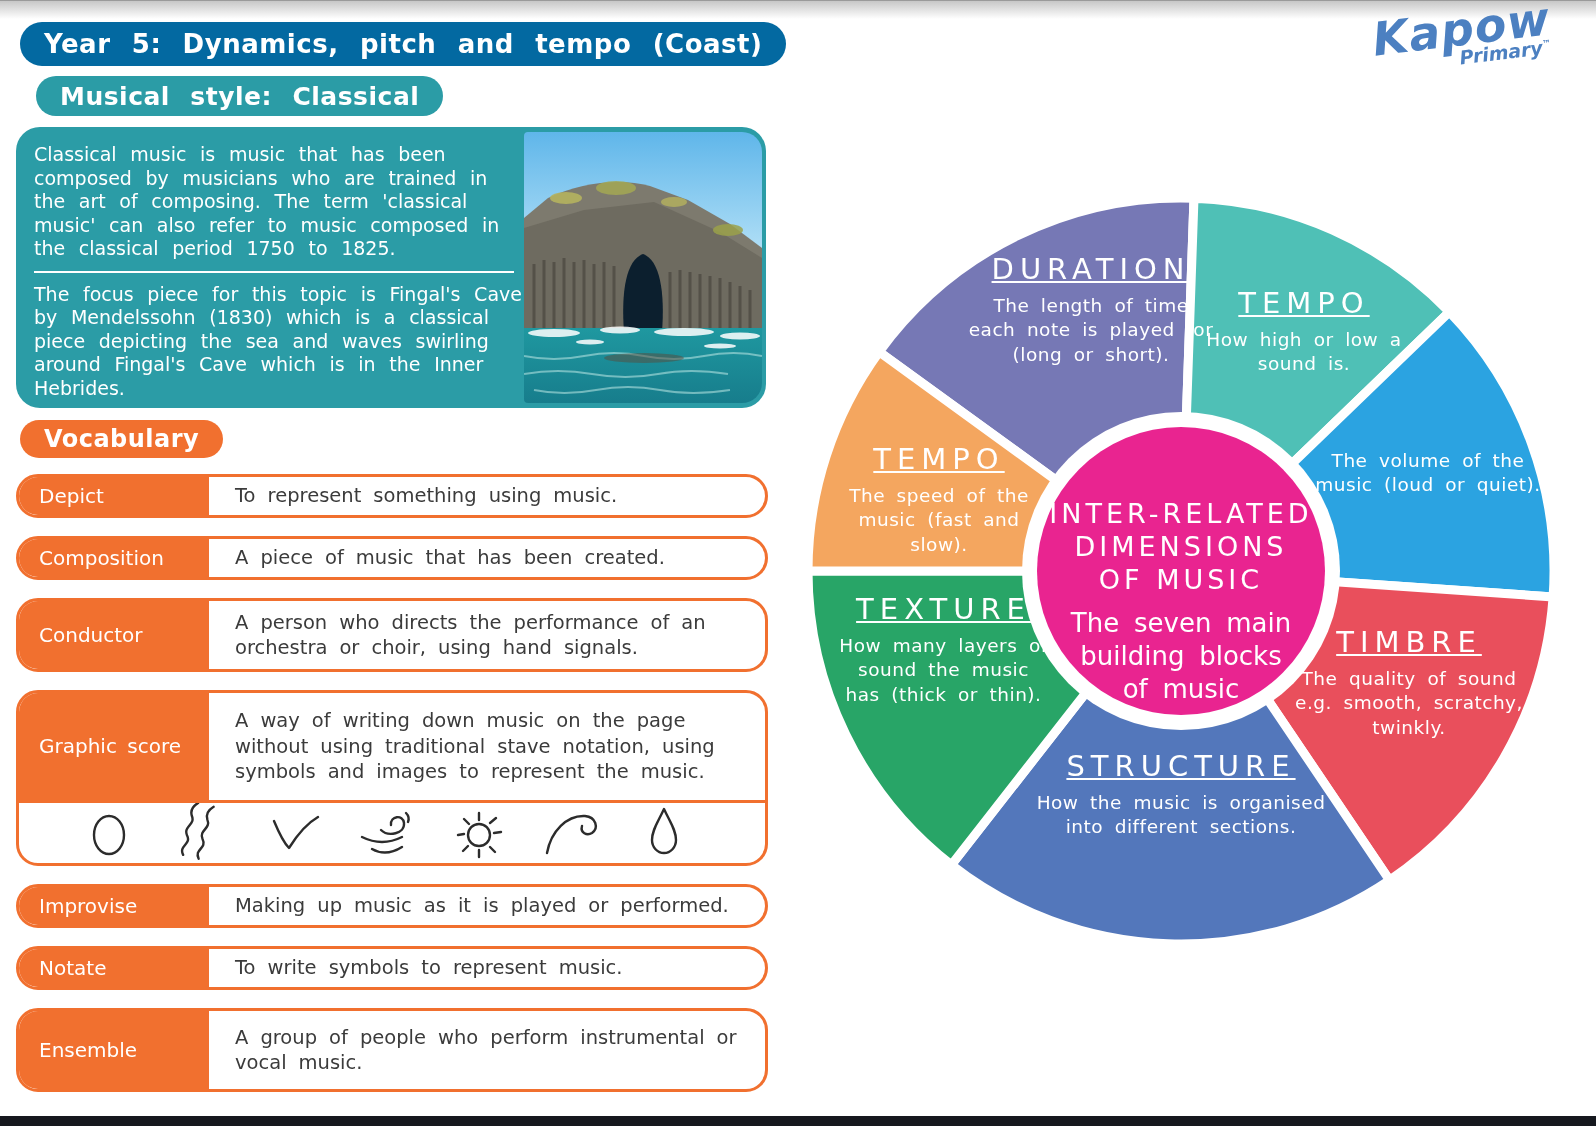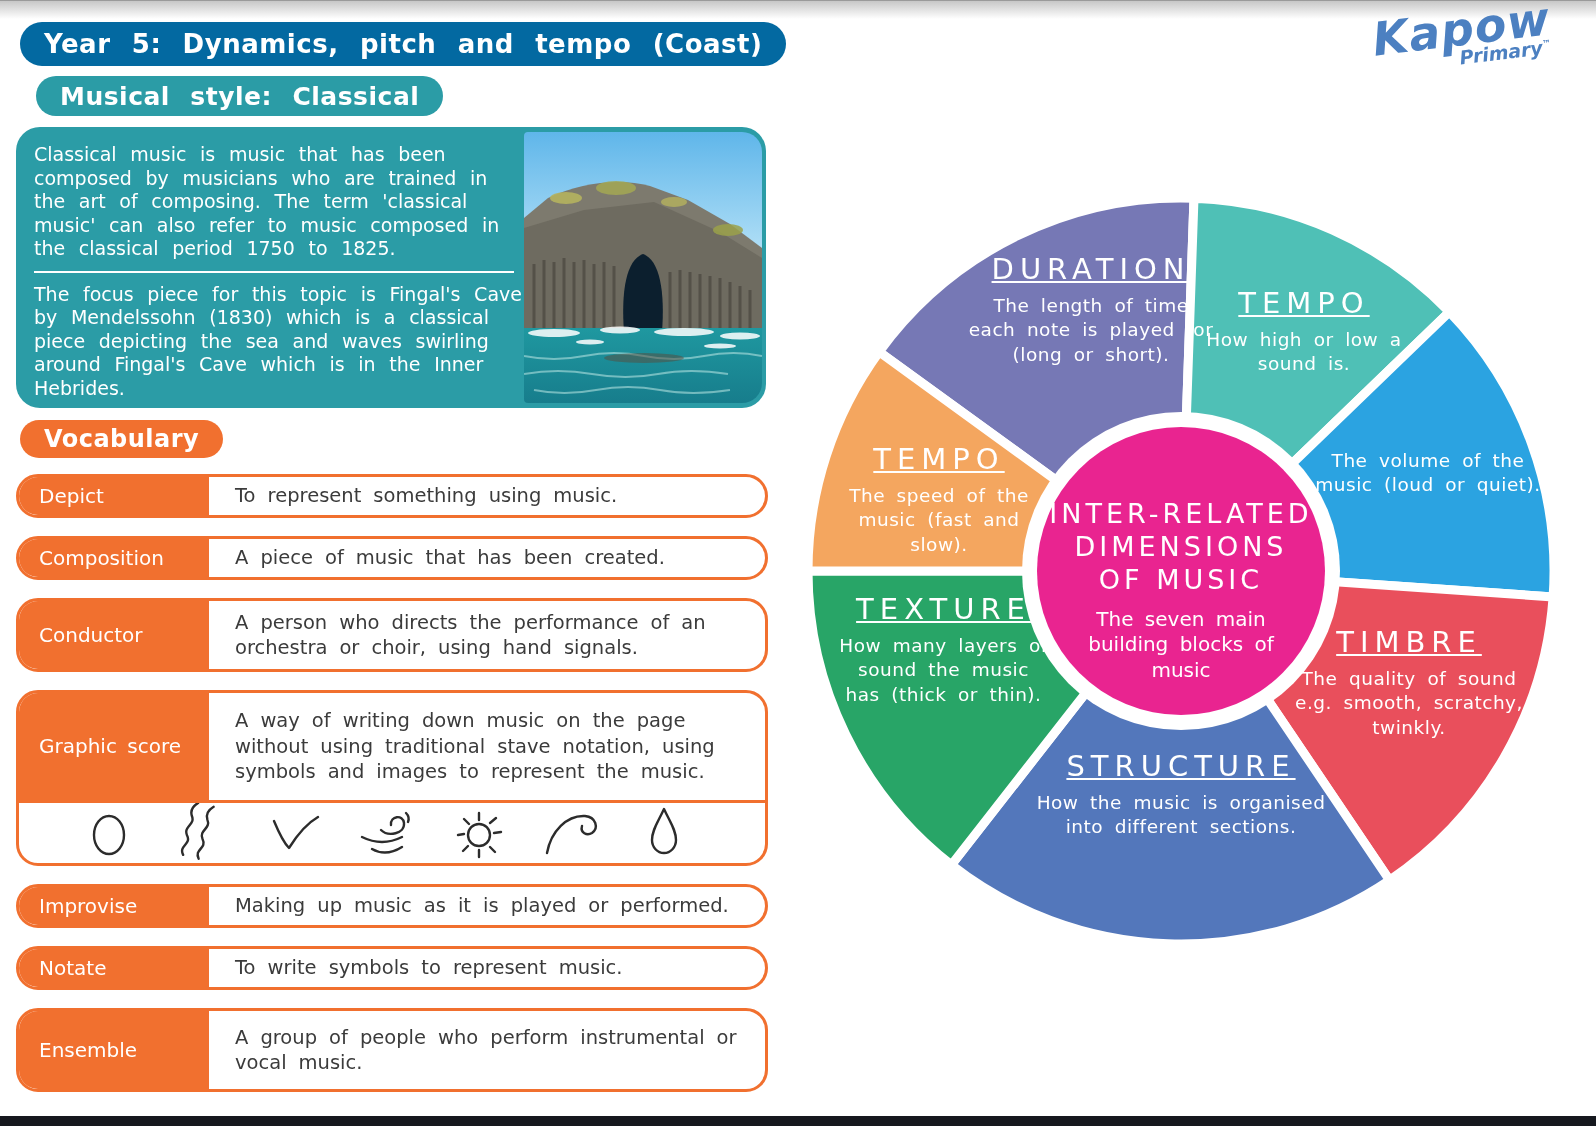--- a/index.html
+++ b/index.html
@@ -51,21 +51,21 @@
 
   
   .wheel{position:absolute;left:806px;top:196px;width:750px;height:750px;}
   .wheel svg{position:absolute;left:0;top:0;}
   .seg-label{position:absolute;color:#fff;text-align:center;}
   .seg-title{font-size:29px;letter-spacing:6px;line-height:1.1;text-decoration:underline;}
   .seg-desc{font-size:18.5px;line-height:1.32;letter-spacing:0.5px;word-spacing:0.28em;margin:8px auto 0;}
   .center-label{position:absolute;left:215px;top:302px;width:320px;text-align:center;color:#fff;}
   .center-title{font-size:27px;letter-spacing:4px;line-height:1.22;}
   .center-title span{display:block;}
-  .center-sub{font-size:20px;line-height:1.28;word-spacing:0.25em;margin:10px auto 0;width:240px;}
+  .center-sub{font-size:26px;line-height:1.28;word-spacing:0.25em;margin:10px auto 0;width:240px;}
 
   .w-duration{left:110px;top:58px;width:350px;}
   .w-duration .seg-desc{width:250px;}
   .w-pitch{left:378px;top:92px;width:240px;}
   .w-pitch .seg-desc{width:205px;}
   .w-dynamics{left:482px;top:245px;width:280px;}
   .w-dynamics .seg-desc{width:230px;}
   .w-timbre{left:468px;top:415px;width:270px;margin-top:16px;}
   .w-timbre .seg-desc{width:245px;}
   .w-structure{left:175px;top:555px;width:400px;}

